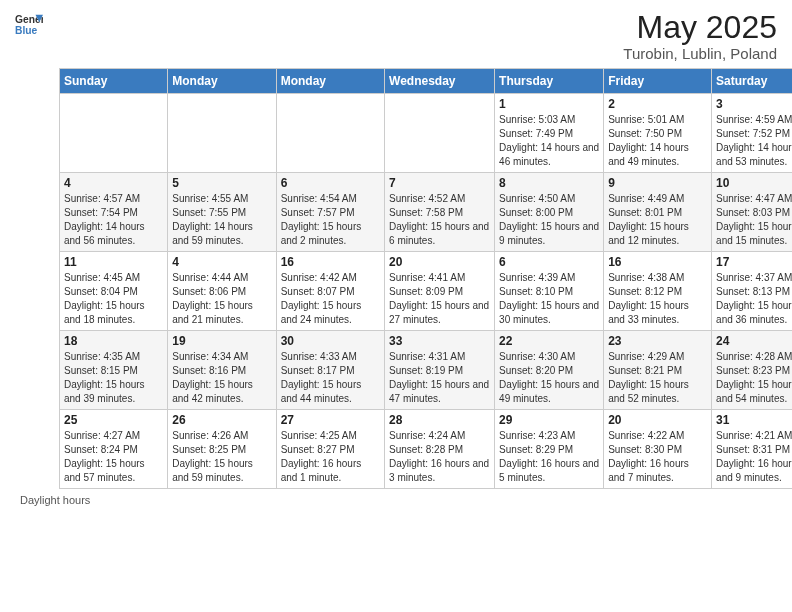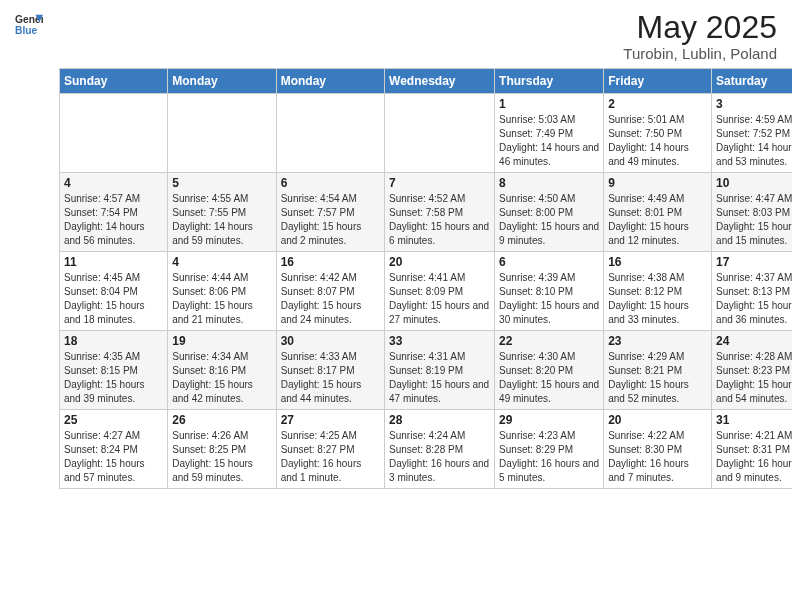--- a/index.html
+++ b/index.html
@@ -257,13 +257,14 @@
             <div class="day-info">Sunrise: 4:22 AM<br>Sunset: 8:30 PM<br>Daylight: 16 hours and 7 minutes.</div>
           </td>
           <td>
             <div class="day-num">31</div>
             <div class="day-info">Sunrise: 4:21 AM<br>Sunset: 8:31 PM<br>Daylight: 16 hours and 9 minutes.</div>
           </td>
         </tr>
       </tbody>
   </table>
 
+  <div class="footer-note">Daylight hours</div>
 </div>
 
 </body></html>

